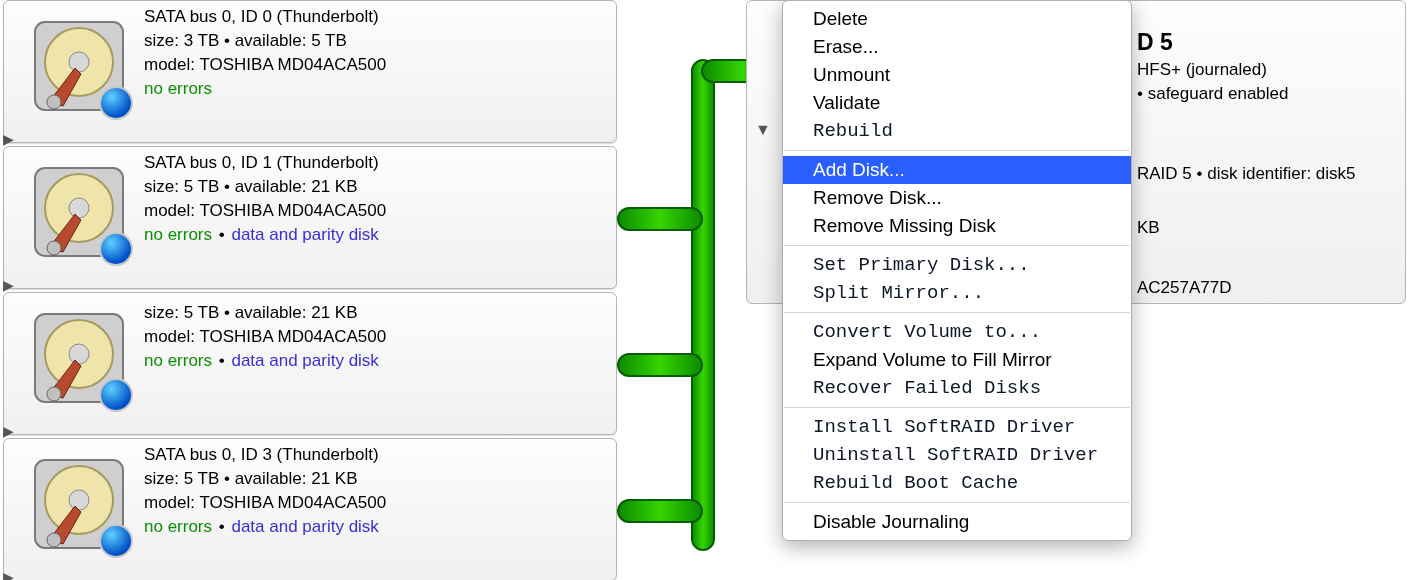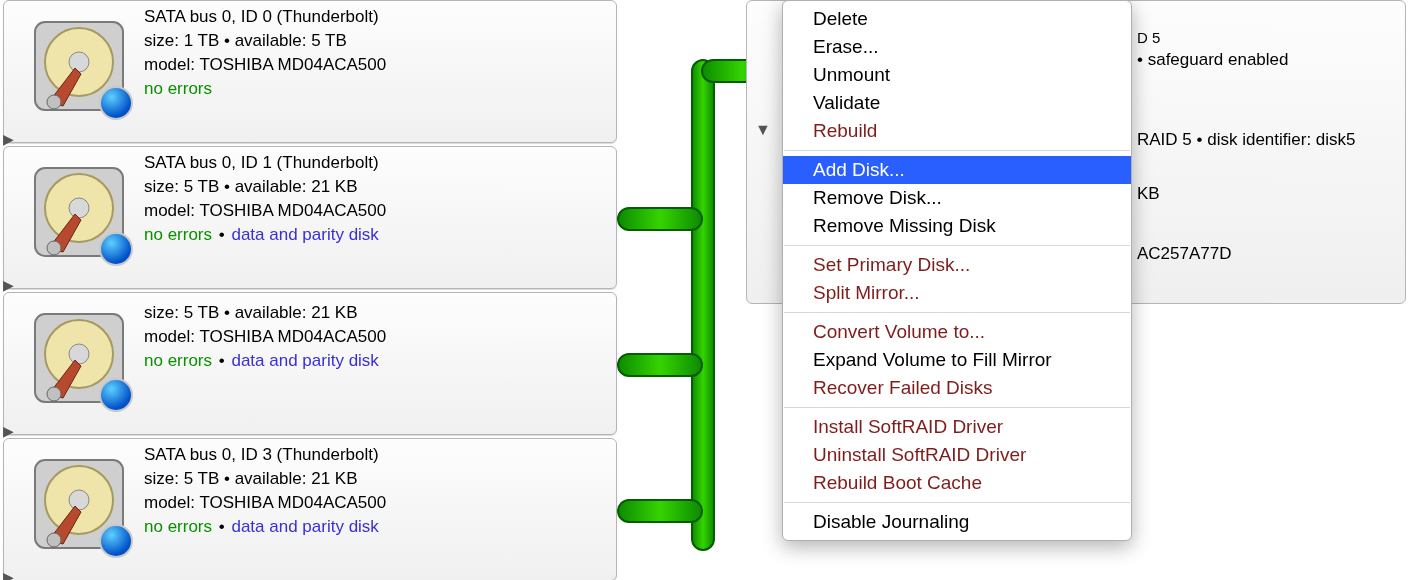--- a/index.html
+++ b/index.html
@@ -88,41 +88,41 @@
     color: #000;
   }
   .volume-card .disclosure {
     position: absolute;
     left: 8px; top: 120px;
     color: #555;
     font-size: 16px;
     cursor: pointer;
   }
   .volume-card .row { margin-top: 4px; white-space: nowrap; }
-  .volume-card .bold { font-weight: normal; font-size: 15px; }
+  .volume-card .bold { font-weight: bold; font-size: 23px; }
 
   
   .context-menu {
     position: absolute;
     left: 782px; top: 0;
     width: 350px;
     background: #fff;
     border: 1px solid #b0b0b0;
     border-radius: 6px;
     box-shadow: 0 6px 20px rgba(0,0,0,0.3);
     font-size: 19px;
     padding: 4px 0;
     z-index: 50;
   }
   .menu-item {
     padding: 3px 0 3px 30px;
     color: #000;
     cursor: default;
   }
-  .menu-item.disabled { color: #7f1d1d; }
+  .menu-item.disabled { color: #0f172a; font-family: Liberation Mono, monospace; }
   .menu-item.highlight {
     background: #2a5fff;
     color: #fff;
   }
   .menu-sep {
     height: 1px;
     background: #d8d8d8;
     margin: 5px 1px;
   }
 </style>
@@ -143,21 +143,21 @@
 
   <div class="disk-card">
     <span class="expand-tri">▶</span>
     <div class="icon-wrap">
       <svg class="hd-svg">
           <use href="#hd"></use>
         </svg>
       <div class="raid-dot"></div>
     </div>
     <div class="title">SATA bus 0, ID 0 (Thunderbolt)</div>
-    <div class="line">size: 1 TB • available: 5 TB</div>
+    <div class="line">size: 3 TB • available: 5 TB</div>
     <div class="line">model: TOSHIBA MD04ACA500</div>
     <div class="line">
       <span class="status-noerr">no errors</span>
     </div>
   </div>
 
   <div class="disk-card">
     <span class="expand-tri">▶</span>
     <div class="icon-wrap">
       <svg class="hd-svg">
@@ -220,20 +220,21 @@
 
   <rect x="4" y="208" width="84" height="22" rx="11" fill="url(#g)" stroke="#065c00" stroke-width="2"></rect>
   <rect x="4" y="354" width="84" height="22" rx="11" fill="url(#g)" stroke="#065c00" stroke-width="2"></rect>
   <rect x="4" y="500" width="84" height="22" rx="11" fill="url(#g)" stroke="#065c00" stroke-width="2"></rect>
 </svg>
 
 <div class="right-panel">
   <div class="volume-card">
     <span class="disclosure">▼</span>
     <div class="row bold" style="margin-left:300px">D 5</div>
+    <div class="row" style="margin-left:300px">HFS+ (journaled)</div>
     <div class="row" style="margin-left:300px"> • safeguard enabled</div>
     <div class="row" style="margin-top:60px;margin-left:300px">RAID 5 • disk identifier: disk5</div>
     <div class="row" style="margin-top:34px;margin-left:300px"> KB</div>
     <div class="row" style="margin-top:40px;margin-left:300px">AC257A77D</div>
   </div>
 </div>
 
 <div class="context-menu" id="ctx">
     <div class="menu-item">Delete</div>
     <div class="menu-item">Erase...</div>

